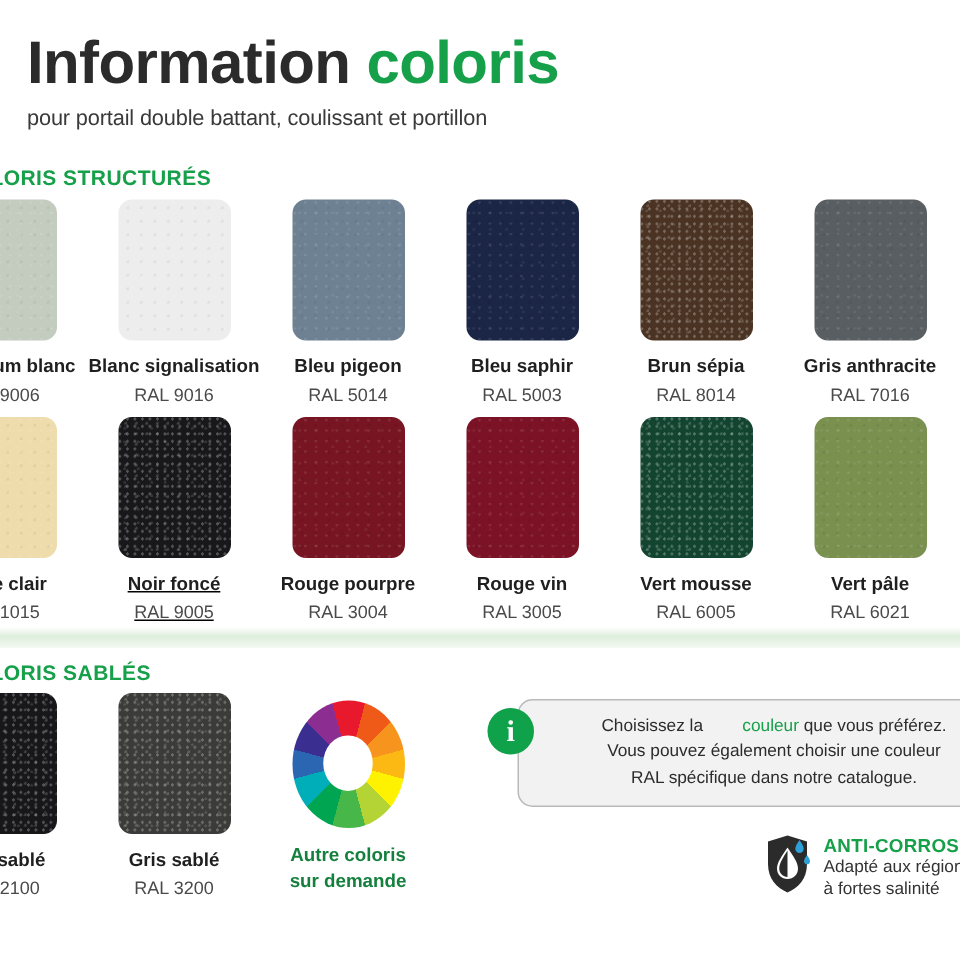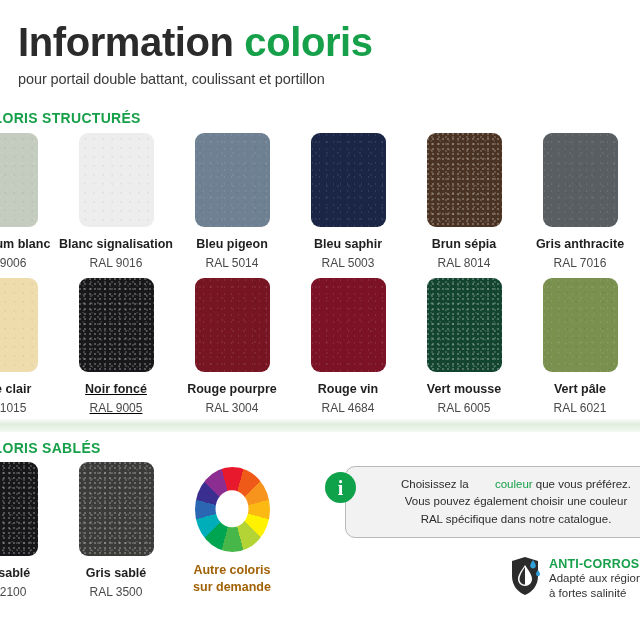--- a/index.html
+++ b/index.html
@@ -151,21 +151,21 @@
     transform: translate(-50%, -50%);
     width: 44%;
     height: 44%;
     border-radius: 50%;
     background: #ffffff;
   }
   .wheel-label {
     margin-top: 6px;
     font-size: 12.5px;
     font-weight: 700;
-    color: #a16207;
+    color: #15803d;
     line-height: 1.3;
     white-space: nowrap;
   }
 
   
   #info-box {
     position: absolute;
     left: 345px;
     top: 466px;
     width: 330px;
@@ -298,21 +298,21 @@
         <div class="swatch-ral">RAL 9005</div>
       </div>
       <div class="swatch-cell" style="left: 174px;">
         <div class="swatch-chip" style="background: rgb(119, 21, 35);"></div>
         <div class="swatch-name">Rouge pourpre</div>
         <div class="swatch-ral">RAL 3004</div>
       </div>
       <div class="swatch-cell" style="left: 290px;">
         <div class="swatch-chip" style="background: rgb(123, 18, 38);"></div>
         <div class="swatch-name">Rouge vin</div>
-        <div class="swatch-ral">RAL 4684</div>
+        <div class="swatch-ral">RAL 3005</div>
       </div>
       <div class="swatch-cell" style="left: 406px;">
         <div class="swatch-chip textured" style="background: rgb(18, 68, 48);"></div>
         <div class="swatch-name">Vert mousse</div>
         <div class="swatch-ral">RAL 6005</div>
       </div>
       <div class="swatch-cell" style="left: 522px;">
         <div class="swatch-chip" style="background: rgb(121, 144, 79);"></div>
         <div class="swatch-name">Vert pâle</div>
         <div class="swatch-ral">RAL 6021</div>
@@ -325,21 +325,21 @@
 
   <div class="swatch-row" id="row-sables">
       <div class="swatch-cell" style="left: -58px;">
         <div class="swatch-chip textured" style="background: rgb(23, 23, 26);"></div>
         <div class="swatch-name">Noir sablé</div>
         <div class="swatch-ral">RAL 2100</div>
       </div>
       <div class="swatch-cell" style="left: 58px;">
         <div class="swatch-chip textured" style="background: rgb(59, 60, 57);"></div>
         <div class="swatch-name">Gris sablé</div>
-        <div class="swatch-ral">RAL 3500</div>
+        <div class="swatch-ral">RAL 3200</div>
       </div>
       <div class="swatch-cell" style="left: 174px;">
         <div class="wheel-wrap">
           <div class="color-wheel" style="background: conic-gradient(from -15deg, rgb(232, 25, 44) 0deg, rgb(232, 25, 44) 30deg, rgb(240, 90, 24) 30deg, rgb(240, 90, 24) 60deg, rgb(247, 148, 30) 60deg, rgb(247, 148, 30) 90deg, rgb(252, 184, 19) 90deg, rgb(252, 184, 19) 120deg, rgb(255, 242, 0) 120deg, rgb(255, 242, 0) 150deg, rgb(180, 211, 53) 150deg, rgb(180, 211, 53) 180deg, rgb(72, 183, 73) 180deg, rgb(72, 183, 73) 210deg, rgb(0, 165, 81) 210deg, rgb(0, 165, 81) 240deg, rgb(0, 174, 185) 240deg, rgb(0, 174, 185) 270deg, rgb(43, 102, 178) 270deg, rgb(43, 102, 178) 300deg, rgb(58, 47, 145) 300deg, rgb(58, 47, 145) 330deg, rgb(140, 45, 145) 330deg, rgb(140, 45, 145) 360deg);"></div>
         </div>
         <div class="wheel-label">Autre coloris</div>
         <div class="wheel-label" style="margin-top: 1px;">sur demande</div>
       </div>
     </div>
 

